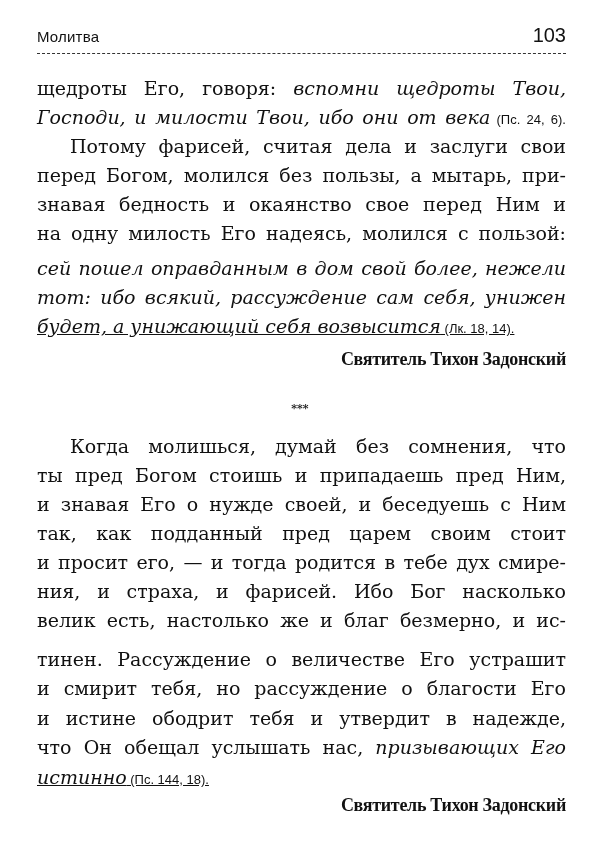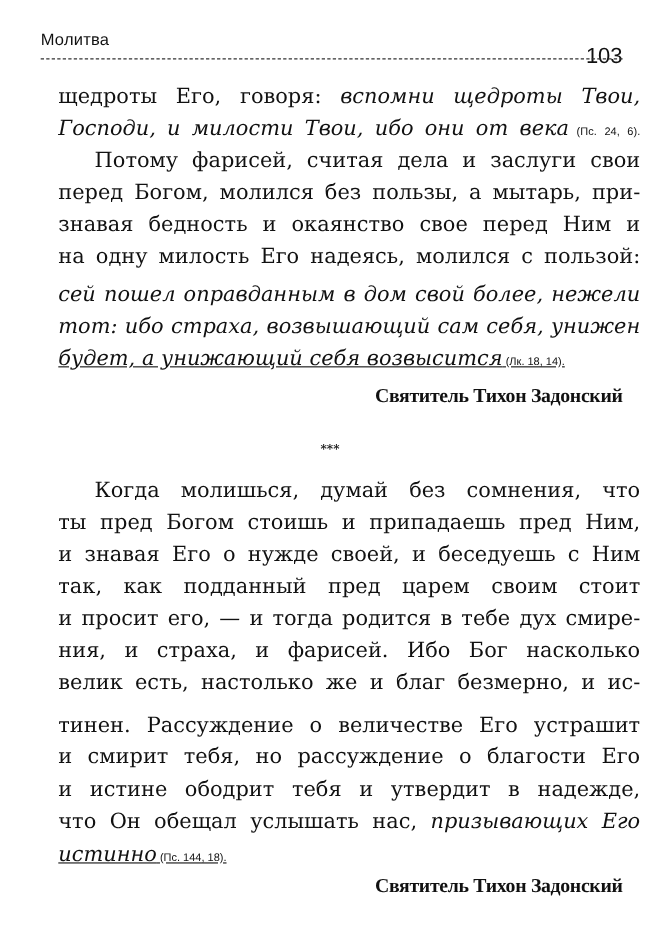--- a/index.html
+++ b/index.html
@@ -5,33 +5,33 @@
   html, body { margin: 0; padding: 0; }
   body {
     width: 600px; height: 853px; background: #ffffff; position: relative; overflow: hidden;
     font-family: "DejaVu Serif", "Liberation Serif", serif; color: #111111;
   }
   .running-head {
     position: absolute; left: 37px; top: 26px; width: 529px; height: 22px;
     font-family: Liberation Sans, sans-serif;
   }
   .rh-title { position: absolute; left: 0; top: 2px; font-size: 15px; letter-spacing: 0.2px; }
-  .rh-page { position: absolute; right: 0; top: -2px; font-size: 20px; margin-top: 16px; }
+  .rh-page { position: absolute; right: 0; top: -2px; font-size: 20px; }
   .rh-rule {
     position: absolute; left: 37px; top: 53px; width: 529px; height: 0;
     border-top: 1px dashed #333333;
   }
   .line {
     position: absolute; left: 37px; width: 529px; height: 29px; line-height: 29px;
-    font-size: 19px; white-space: nowrap; text-align: justify; text-align-last: justify; margin-left: 16px;
+    font-size: 19px; white-space: nowrap; text-align: justify; text-align-last: justify;
   }
   .line.indent { left: 70px; width: 496px; }
   .line.last { text-align: left; text-align-last: left; text-decoration: underline; }
   .it { font-style: italic; }
-  .ref { font-family: "Liberation Sans", sans-serif; font-size: 10px; }
+  .ref { font-family: "Liberation Sans", sans-serif; font-size: 13px; }
   .attrib {
     position: absolute; right: 34px; font-size: 18px; font-weight: bold;
     font-family: Liberation Serif, serif; letter-spacing: -0.3px;
   }
   .stars {
     position: absolute; left: 0; width: 600px; text-align: center; font-size: 11px; font-weight: bold;
   }
 </style>
 </head>
 <body>
@@ -43,21 +43,21 @@
 <div class="rh-rule"></div>
 
 <div>
   <div class="line" style="top:74px"><span>щедроты Его, говоря: </span><span class="it">вспомни щедроты Твои,</span></div>
   <div class="line" style="top:103px"><span class="it">Господи, и милости Твои, ибо они от века</span><span class="ref"> (Пс. 24, 6).</span></div>
   <div class="line indent" style="top:132px"><span>Потому фарисей, считая дела и заслуги свои</span></div>
   <div class="line" style="top:161px"><span>перед Богом, молился без пользы, а мытарь, при-</span></div>
   <div class="line" style="top:190px"><span>знавая бедность и окаянство свое перед Ним и</span></div>
   <div class="line" style="top:219px"><span>на одну милость Его надеясь, молился с пользой:</span></div>
   <div class="line" style="top:254px"><span class="it">сей пошел оправданным в дом свой более, нежели</span></div>
-  <div class="line" style="top:283px"><span class="it">тот: ибо страха, возвышающий сам себя, унижен</span></div>
+  <div class="line" style="top:283px"><span class="it">тот: ибо всякий, рассуждение сам себя, унижен</span></div>
   <div class="line last" style="top:312px"><span class="it">будет, а унижающий себя возвысится</span><span class="ref"> (Лк. 18, 14).</span></div>
   <div class="attrib" style="top:349px">Святитель Тихон Задонский</div>
 </div>
 
 <div class="stars" style="top:402px">***</div>
 
 <div>
   <div class="line indent" style="top:432px"><span>Когда молишься, думай без сомнения, что</span></div>
   <div class="line" style="top:461px"><span>ты пред Богом стоишь и припадаешь пред Ним,</span></div>
   <div class="line" style="top:490px"><span>и знавая Его о нужде своей, и беседуешь с Ним</span></div>

